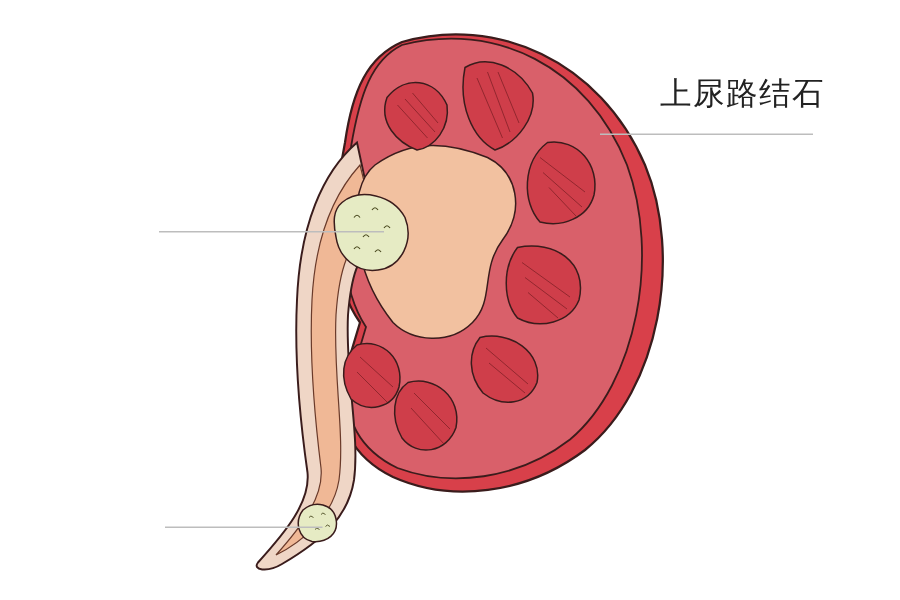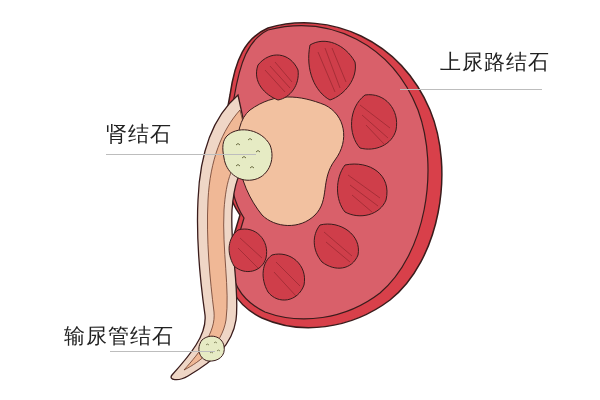--- a/index.html
+++ b/index.html
@@ -54,15 +54,13 @@
     <g stroke="#4a4a20" stroke-width="0.6" fill="none">
       <path d="M206,345 q1,-2 3,0 M214,343 q1,-2 3,0 M210,353 q1,-2 3,0 M217,351 q1,-2 3,0"></path>
     </g>
   </svg>
 
   <div class="leader" style="left:400px; top:89px; width:142px;"></div>
   <div class="leader" style="left:106px; top:154px; width:150px;"></div>
   <div class="leader" style="left:110px; top:351px; width:105px;"></div>
 
   <div class="label" style="left:440px; top:52px;">上尿路结石</div>
-  <div class="label" style="left:106px; top:124px;">肾结石</div>
-  <div class="label" style="left:64px; top:326px;">输尿管结石</div>
 </div>
 
 </body></html>

